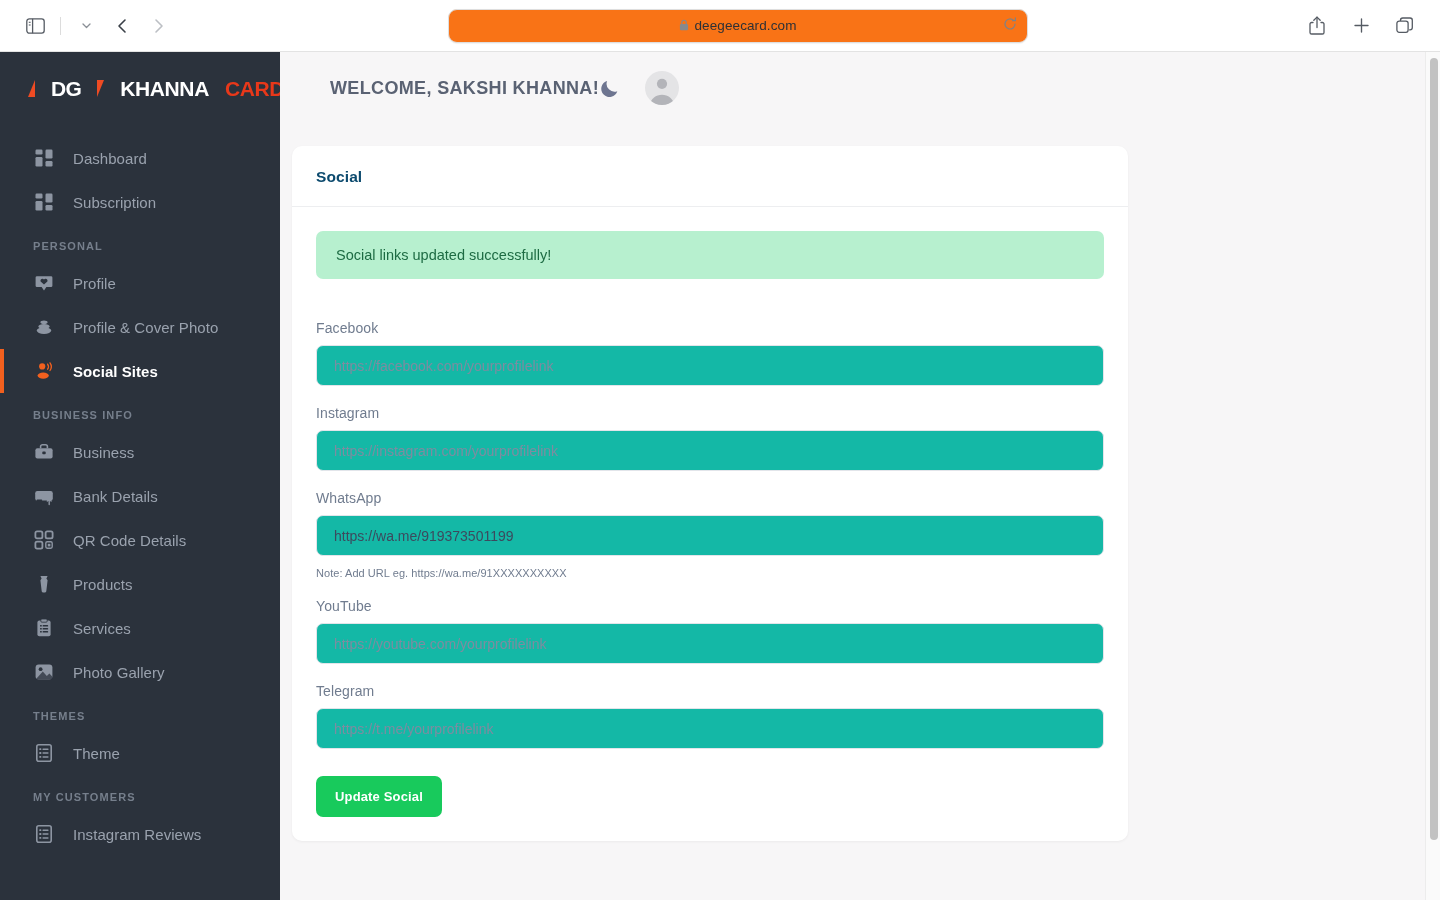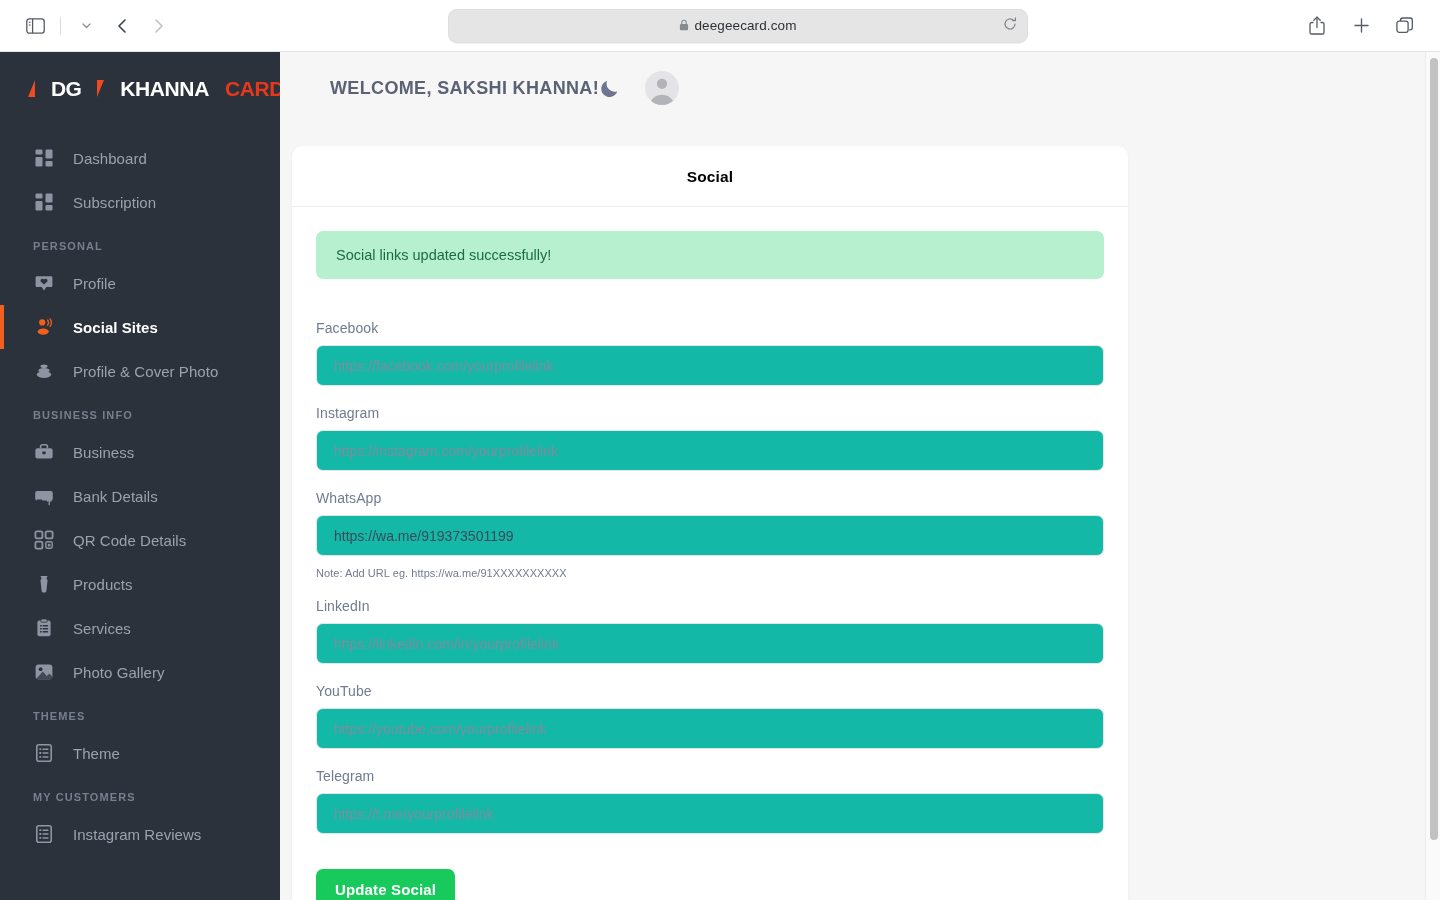--- a/index.html
+++ b/index.html
@@ -27,21 +27,21 @@
     color: #555b63;
   }
   .chrome-btn svg { display: block; }
   .chrome-divider { width: 1px; height: 18px; background: #dcdcdc; margin: 0 6px; }
   .chevron-nav { color: #3a4048; }
   .chevron-nav.disabled { color: #bcbfc4; }
 
   .addr-wrap { flex: 1; display: flex; justify-content: center; }
   .address-bar {
     width: 580px; height: 34px;
-    background: #e5e5e5;
+    background: #f97316;
     border: 1px solid #dedede;
     border-radius: 9px;
     display: flex; align-items: center; justify-content: center;
     position: relative;
     box-shadow: 0 0.5px 1px rgba(0,0,0,0.05);
   }
   .addr-inner { display: flex; align-items: center; gap: 6px; }
   .lock-icon { display: block; color: #86898e; }
   .addr-text { font-size: 13.5px; color: #2d3136; letter-spacing: 0.1px; }
   .reload-icon {
@@ -148,23 +148,22 @@
     width: 836px;
     background: #ffffff;
     border-radius: 10px;
     box-shadow: 0 1px 3px rgba(0,0,0,0.05);
   }
   .card-head {
     padding: 22px 24px 20px 24px;
     border-bottom: 1px solid #edeef0;
   }
   .card-title {
-    font-size: 15.5px; font-weight: 700; color: #000000;
+    font-size: 15.5px; font-weight: 700; color: #0c4a6e;
     letter-spacing: 0.1px;
-    text-align: center;
   }
   .card-body { padding: 24px; }
 
   .alert {
     background: #b7f0cf;
     color: #1d6b43;
     border-radius: 7px;
     padding: 16px 20px;
     font-size: 14.5px;
     margin-bottom: 41px;
@@ -186,28 +185,28 @@
     color: #3c4a5e;
     background: #14b8a6;
     outline: none;
   }
   .field-input::placeholder { color: #7e8ca0; }
   .field-note {
     font-size: 11px; color: #707c8f;
     margin-top: 11px; letter-spacing: 0.05px;
   }
   .btn-update {
-    margin-top: 16px;
+    margin-top: 8px;
     background: #18ca5c;
     color: #ffffff;
     border: none;
     border-radius: 7px;
     height: 41px;
     padding: 12px 19px;
-    font-size: 15px; font-weight: 700;
+    font-size: 13px; font-weight: 700;
     font-family: "Liberation Sans", sans-serif;
     letter-spacing: 0.15px;
   }
 
   
   .scrollbar-track {
     position: absolute; top: 52px; right: 0;
     width: 15px; height: 848px;
     background: #fafafa;
     border-left: 1px solid #ececec;
@@ -336,40 +335,40 @@
       <div class="nav-section">PERSONAL</div>
       <div class="nav-item">
         <span class="nav-icon">
           <svg width="20" height="20" viewBox="0 0 20 20">
             <path d="M3 3.2h14a1.4 1.4 0 0 1 1.4 1.4v8.1A1.4 1.4 0 0 1 17 14.1h-4.6L10 17.6l-2.4-3.5H3a1.4 1.4 0 0 1-1.4-1.4V4.6A1.4 1.4 0 0 1 3 3.2z" fill="#8d95a2"></path>
                 <path d="M10 11.6 6.6 8.5a2 2 0 0 1 3.4-2 2 2 0 0 1 3.4 2z" fill="#2b323c"></path>
           </svg>
         </span>
         <span class="nav-label">Profile</span>
       </div>
+      <div class="nav-item">
+        <span class="nav-icon">
+          <svg width="20" height="20" viewBox="0 0 20 20">
+            <ellipse cx="10" cy="13.6" rx="7.2" ry="3.4" fill="#8d95a2"></ellipse>
+                <ellipse cx="10" cy="9.4" rx="5.6" ry="2.5" fill="#8d95a2"></ellipse>
+                <ellipse cx="10" cy="5.2" rx="3.6" ry="1.8" fill="#8d95a2"></ellipse>
+          </svg>
+        </span>
+        <span class="nav-label">Profile &amp; Cover Photo</span>
+      </div>
       <div class="nav-item active">
         <span class="nav-icon">
           <svg width="20" height="20" viewBox="0 0 20 20">
             <circle cx="8.2" cy="5.4" r="3.1" fill="#f2601e"></circle>
                 <ellipse cx="9.2" cy="14.6" rx="5.6" ry="3.1" fill="#f2601e"></ellipse>
                 <path d="M13.6 3.1a4.4 4.4 0 0 1 0 5.1" stroke="#f2601e" stroke-width="1.3" fill="none" stroke-linecap="round"></path>
                 <path d="M16 1.9a6.6 6.6 0 0 1 0 7.6" stroke="#f2601e" stroke-width="1.3" fill="none" stroke-linecap="round"></path>
           </svg>
         </span>
         <span class="nav-label">Social Sites</span>
-      </div>
-      <div class="nav-item">
-        <span class="nav-icon">
-          <svg width="20" height="20" viewBox="0 0 20 20">
-            <ellipse cx="10" cy="13.6" rx="7.2" ry="3.4" fill="#8d95a2"></ellipse>
-                <ellipse cx="10" cy="9.4" rx="5.6" ry="2.5" fill="#8d95a2"></ellipse>
-                <ellipse cx="10" cy="5.2" rx="3.6" ry="1.8" fill="#8d95a2"></ellipse>
-          </svg>
-        </span>
-        <span class="nav-label">Profile &amp; Cover Photo</span>
       </div>
       <div class="nav-section">BUSINESS INFO</div>
       <div class="nav-item">
         <span class="nav-icon">
           <svg width="20" height="20" viewBox="0 0 20 20">
             <rect x="1.4" y="6.2" width="17.2" height="10.4" rx="2" fill="#8d95a2"></rect>
                 <path d="M6.6 6.2V4.6a1.9 1.9 0 0 1 1.9-1.9h3a1.9 1.9 0 0 1 1.9 1.9v1.6" stroke="#8d95a2" stroke-width="1.6" fill="none"></path>
                 <rect x="8.3" y="9.6" width="3.4" height="2.6" rx="0.8" fill="#2b323c"></rect>
           </svg>
         </span>
@@ -490,21 +489,20 @@
   <div class="card">
     <div class="card-head">
       <div class="card-title">Social</div>
     </div>
     <div class="card-body">
       <div class="alert">Social links updated successfully!</div>
       <form id="social-form">
           <div class="field"><label class="field-label">Facebook</label><input type="text" class="field-input" placeholder="https://facebook.com/yourprofilelink" style=""></div>
           <div class="field"><label class="field-label">Instagram</label><input type="text" class="field-input" placeholder="https://instagram.com/yourprofilelink" style=""></div>
           <div class="field"><label class="field-label">WhatsApp</label><input type="text" class="field-input" placeholder="https://wa.me/91XXXXXXXXXX" value="https://wa.me/919373501199" style=""><div class="field-note">Note: Add URL eg. https://wa.me/91XXXXXXXXXX</div></div>
-          <div class="field"><label class="field-label">LinkedIn</label><input type="text" class="field-input" placeholder="https://linkedin.com/in/yourprofilelink" style=""></div>
           <div class="field"><label class="field-label">YouTube</label><input type="text" class="field-input" placeholder="https://youtube.com/yourprofilelink" style=""></div>
           <div class="field"><label class="field-label">Telegram</label><input type="text" class="field-input" placeholder="https://t.me/yourprofilelink" style=""></div>
         </form>
       <button class="btn-update">Update Social</button>
     </div>
   </div>
 </div>
 
 <div class="scrollbar-track">
   <div class="scrollbar-thumb"></div>

